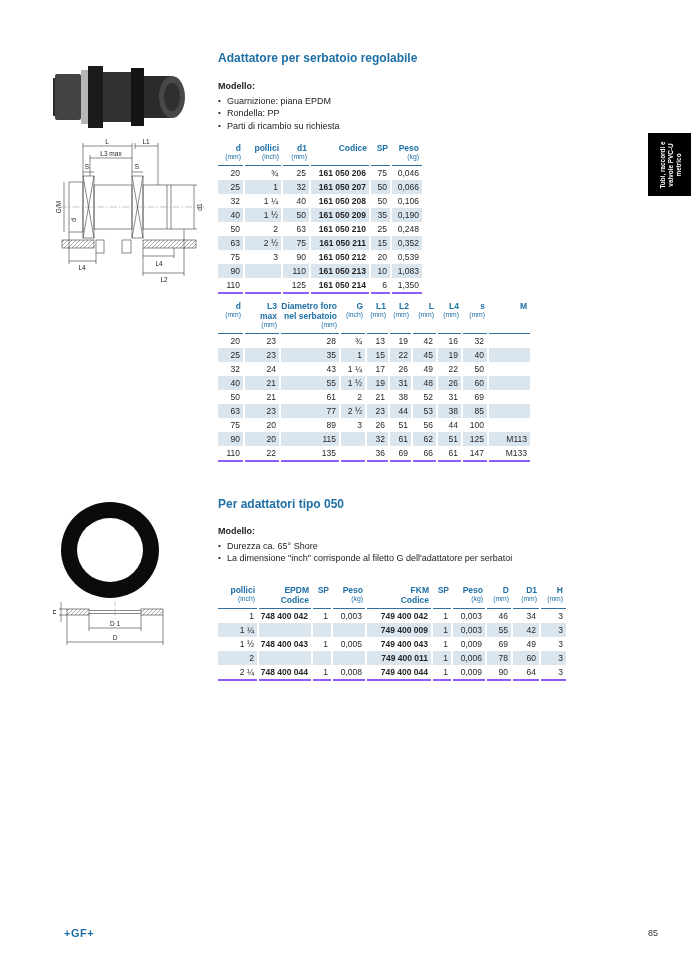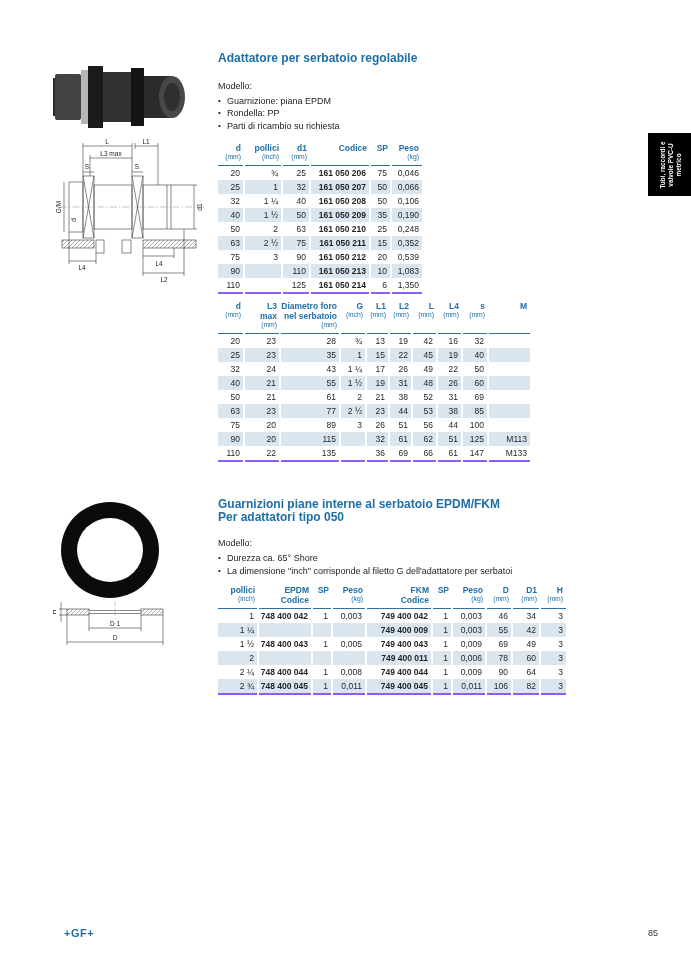--- a/index.html
+++ b/index.html
@@ -5,21 +5,21 @@
   * { margin:0; padding:0; box-sizing:border-box; }
   html,body { background:#ffffff; }
   body {
     width:691px; height:972px; position:relative; overflow:hidden;
     font-family:"Liberation Sans", sans-serif; color:#222325;
   }
   .abs { position:absolute; }
 
   
   .sec-title { color:#1d6fa5; font-size:12px; font-weight:bold; line-height:12.5px; }
-  .model-label { font-size:9px; font-weight:normal; margin-bottom:4px; }
+  .model-label { font-size:9px; font-weight:bold; margin-bottom:4px; }
   .bullet-list { font-size:9px; line-height:12.5px; }
   .bullet-item { display:flex; }
   .bullet-dot { width:9px; flex:0 0 9px; font-size:8px; line-height:12.5px; }
 
   
   .tbl { border-collapse:collapse; table-layout:fixed; font-size:8.5px; color:#1f2022; }
   .tbl th { vertical-align:top; text-align:right; padding:0 3px 3px 0; }
   .tbl thead tr { border-bottom:1.5px solid #34709c; }
   .tbl tbody { border-bottom:2px solid #8b5cf6; }
   .hl { font-weight:bold; color:#1d6fa5; font-size:8.5px; line-height:10px; white-space:pre-line; }
@@ -476,21 +476,20 @@
     <line x1="62" y1="4" x2="62" y2="24" stroke="#888" stroke-width="0.5" stroke-dasharray="5 2 1 2"></line>
     <g font-size="6.5" fill="#222" text-anchor="middle">
       <text transform="rotate(-90 3 15)" x="3" y="15">H</text>
       <text x="62" y="29">D 1</text>
       <text x="62" y="43">D</text>
     </g>
   </svg>
 </div>
 
 <div class="abs" style="left:218px; top:498px; width:440px;">
-  <div class="sec-title">Guarnizioni piane interne al serbatoio EPDM/FKM</div>
   <div class="sec-title">Per adattatori tipo 050</div>
   <div style="height:15px;"></div>
   <div class="model-label">Modello:</div>
   <div class="bullet-list">
     <div class="bullet-item">
         <span class="bullet-dot">•</span>
         <span>Durezza ca. 65° Shore</span>
       </div>
     <div class="bullet-item">
         <span class="bullet-dot">•</span>
@@ -609,32 +608,20 @@
           <td class="code">748 400 044</td>
           <td>1</td>
           <td>0,008</td>
           <td class="code">749 400 044</td>
           <td>1</td>
           <td>0,009</td>
           <td>90</td>
           <td>64</td>
           <td>3</td>
         </tr>
-        <tr class="alt">
-          <td>2 ¾</td>
-          <td class="code">748 400 045</td>
-          <td>1</td>
-          <td>0,011</td>
-          <td class="code">749 400 045</td>
-          <td>1</td>
-          <td>0,011</td>
-          <td>106</td>
-          <td>82</td>
-          <td>3</td>
-        </tr>
       </tbody>
     </table>
   </div>
 
 <div class="side-tab">
   <div class="side-tab-inner">
     <div>Tubi, raccordi e</div>
     <div>valvole PVC-U</div>
     <div>metrico</div>
   </div>

